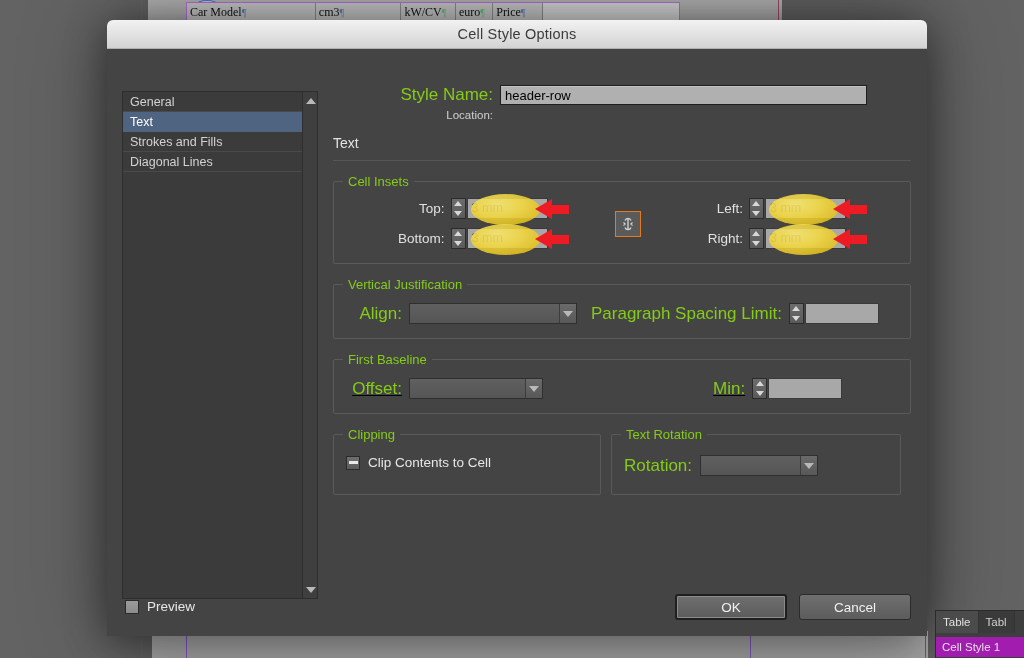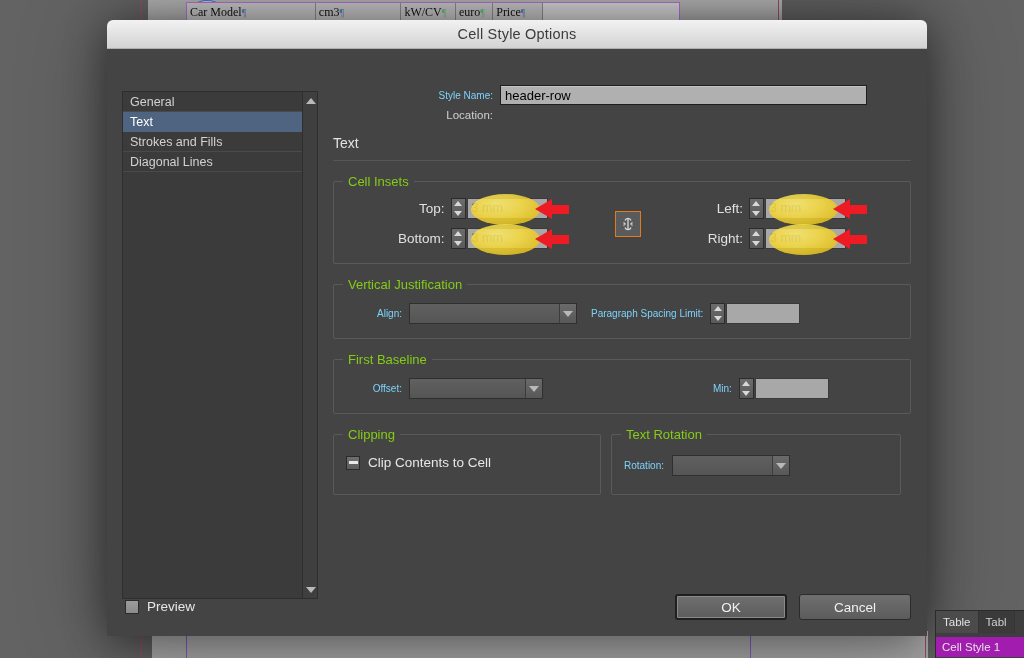--- a/index.html
+++ b/index.html
@@ -130,21 +130,21 @@
     border-left: 5px solid transparent; border-right: 5px solid transparent;
     border-top: 6px solid #b9b9b9;
   }
 
   
   #panel { position: absolute; left: 226px; top: 36px; width: 578px; }
 
   .form-row { display: flex; align-items: center; margin-bottom: 4px; }
   #style-name-row { margin-top: 0; }
   .field-label {
-    font-size: 10px; color: #7dd3fc; text-align: right;
+    font-size: 17px; color: #84cc16; text-align: right;
     margin-right: 7px;
   }
   #style-name-label { width: 160px; }
   #style-name-input {
     width: 367px; height: 20px;
     background: #b0b0b0;
     border: 1px solid #1f1f1f;
     box-shadow: inset 0 1px 0 rgba(255,255,255,.25);
     font-size: 13px; color: #000;
     padding: 0 4px;
@@ -489,21 +489,21 @@
           </div>
           <div class="field-label" style="width:auto;margin-left:14px">Paragraph Spacing Limit:</div>
           <div class="stepper">
             <div class="tri-up"></div>
               <div class="tri-down"></div>
           </div>
           <div class="plain-input"></div>
         </div>
       </div>
 
-      <div class="fieldset" style="padding:18px 12px 14px 12px;">
+      <div class="fieldset" style="padding:18px 12px 14px 12px;text-decoration:underline;">
         <div class="fieldset-legend">First Baseline</div>
         <div class="row-inline">
           <div class="field-label" style="width:56px">Offset:</div>
           <div class="select-box" style="width:134px">
             <span></span>
             <span class="arrow-btn">
                 <span class="tri-down"></span>
               </span>
           </div>
           <div class="field-label" style="width:auto;margin-left:170px">Min:</div>

